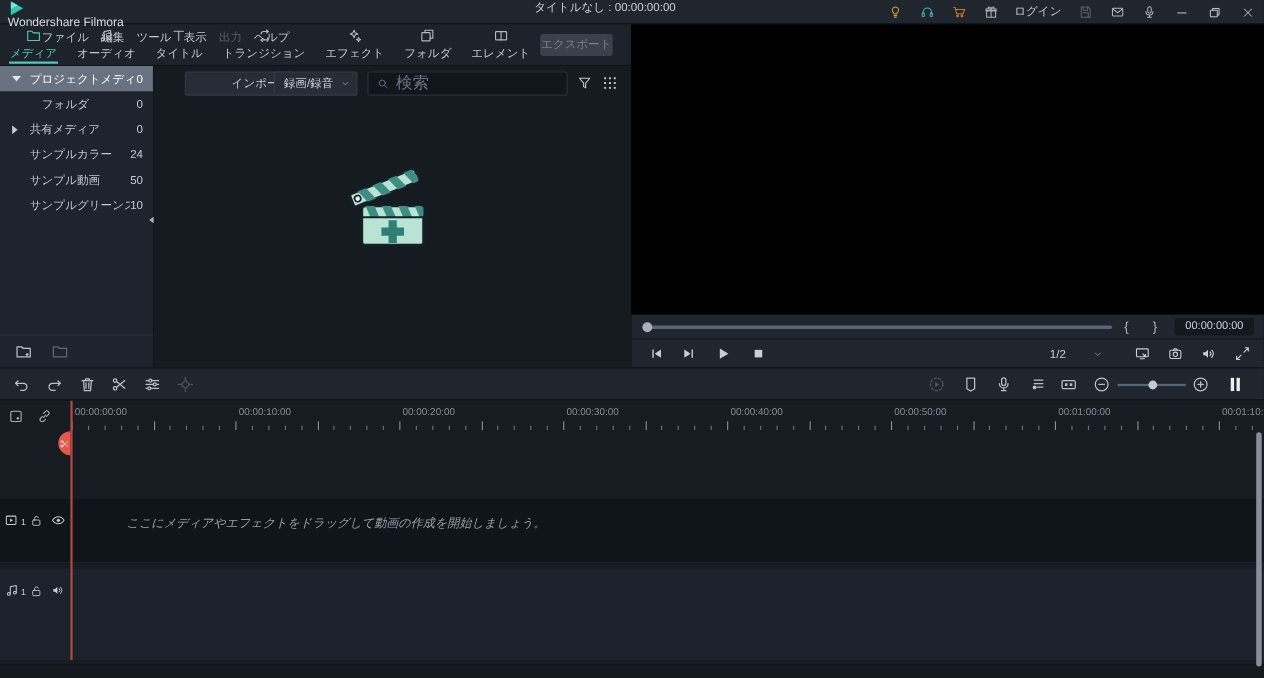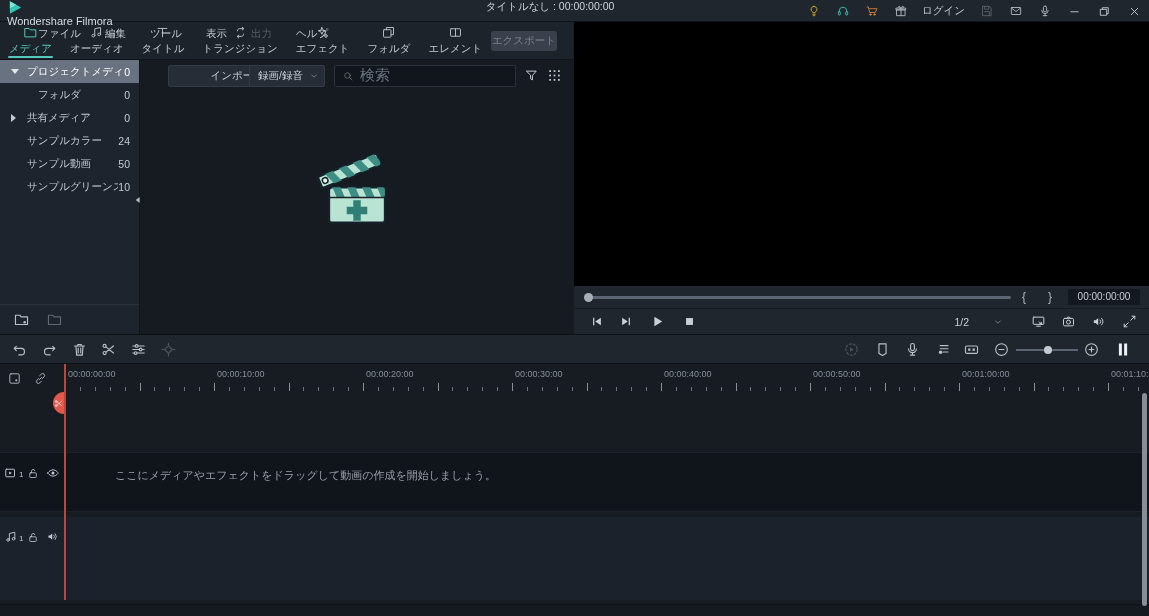--- a/index.html
+++ b/index.html
@@ -17,21 +17,21 @@
 
   
   .titlebar {
     position:absolute; top:0; left:0; right:0; height:22px;
     background:#20262e; display:flex; align-items:flex-start; z-index:50;
     border-bottom:1px solid #11151b;
     flex-direction:column;
   }
   .logo { width:15px; height:15px; margin-left:8px; }
   .app-name { margin-left:7px; font-size:11px; color:#d9dee4; white-space:nowrap; }
-  .menu-bar { display:flex; margin-left:38px; gap:24px; }
+  .menu-bar { display:flex; margin-left:38px; gap:11px; }
   .menu-item { font-size:10.5px; color:#c3cad2; cursor:default; white-space:nowrap; }
   .menu-item.disabled { color:#565e68; }
   .win-title {
     position:absolute; left:440px; width:220px; text-align:center;
     font-size:10.5px; color:#ccd2d9; white-space:nowrap;
   }
   .tb-actions { position:absolute; right:0; top:0; height:22px; display:flex; align-items:center; }
   .tb-btn { width:29px; height:22px; display:flex; align-items:center; justify-content:center; cursor:default; }
   .tb-btn .ic { width:14px; height:14px; }
   .tb-login { font-size:10.5px; color:#c3cad2; padding:0 7px; white-space:nowrap; }
@@ -150,21 +150,21 @@
   .track-video { position:absolute; top:88px; left:0; right:0; height:60px; background:#10151c;
     border-top:1px solid #1c222b; border-bottom:1px solid #1c222b; }
   .track-audio { position:absolute; top:153px; left:0; right:0; height:83px; background:#1b222c; }
   .track-head { position:absolute; left:0; top:0; bottom:0; width:65px; }
   .tk-ic { position:absolute; top:13px; color:#c3cad2; }
   .tk-type { left:4px; width:14px; height:14px; }
   .tk-num { position:absolute; left:19px; top:17px; font-size:8px; color:#c3cad2; }
   .tk-lock { left:27px; width:12px; height:13px; top:14px; }
   .tk-eye { left:46px; width:14px; height:14px; }
   .tk-vol { left:46px; width:13px; height:13px; }
-  .track-hint { position:absolute; left:115px; top:15px; font-size:11px; color:#9aa0aa; white-space:nowrap; }
+  .track-hint { position:absolute; left:115px; top:15px; font-size:11px; color:#9aa0aa; white-space:nowrap;font-style:italic; }
   .bottom-strip { position:absolute; left:0; right:0; bottom:0; height:12px; background:#151a21;
     border-top:1px solid #0e1217; }
   .v-scrollbar { position:absolute; right:2px; top:29px; bottom:10px; width:5px; background:#878e97; border-radius:3px; }
   .playhead { position:absolute; left:64px; top:0; width:2px; height:236px; background:#b5493d; z-index:15; }
   .playhead-handle { position:absolute; left:-11px; top:28px; width:11px; height:22px;
     background:#e2584a; border-radius:11px 0 0 11px; display:flex; align-items:center; justify-content:center; }
   .playhead-handle .ic { width:9px; height:9px; color:#fff; }
 </style>
 </head>
 <body>

